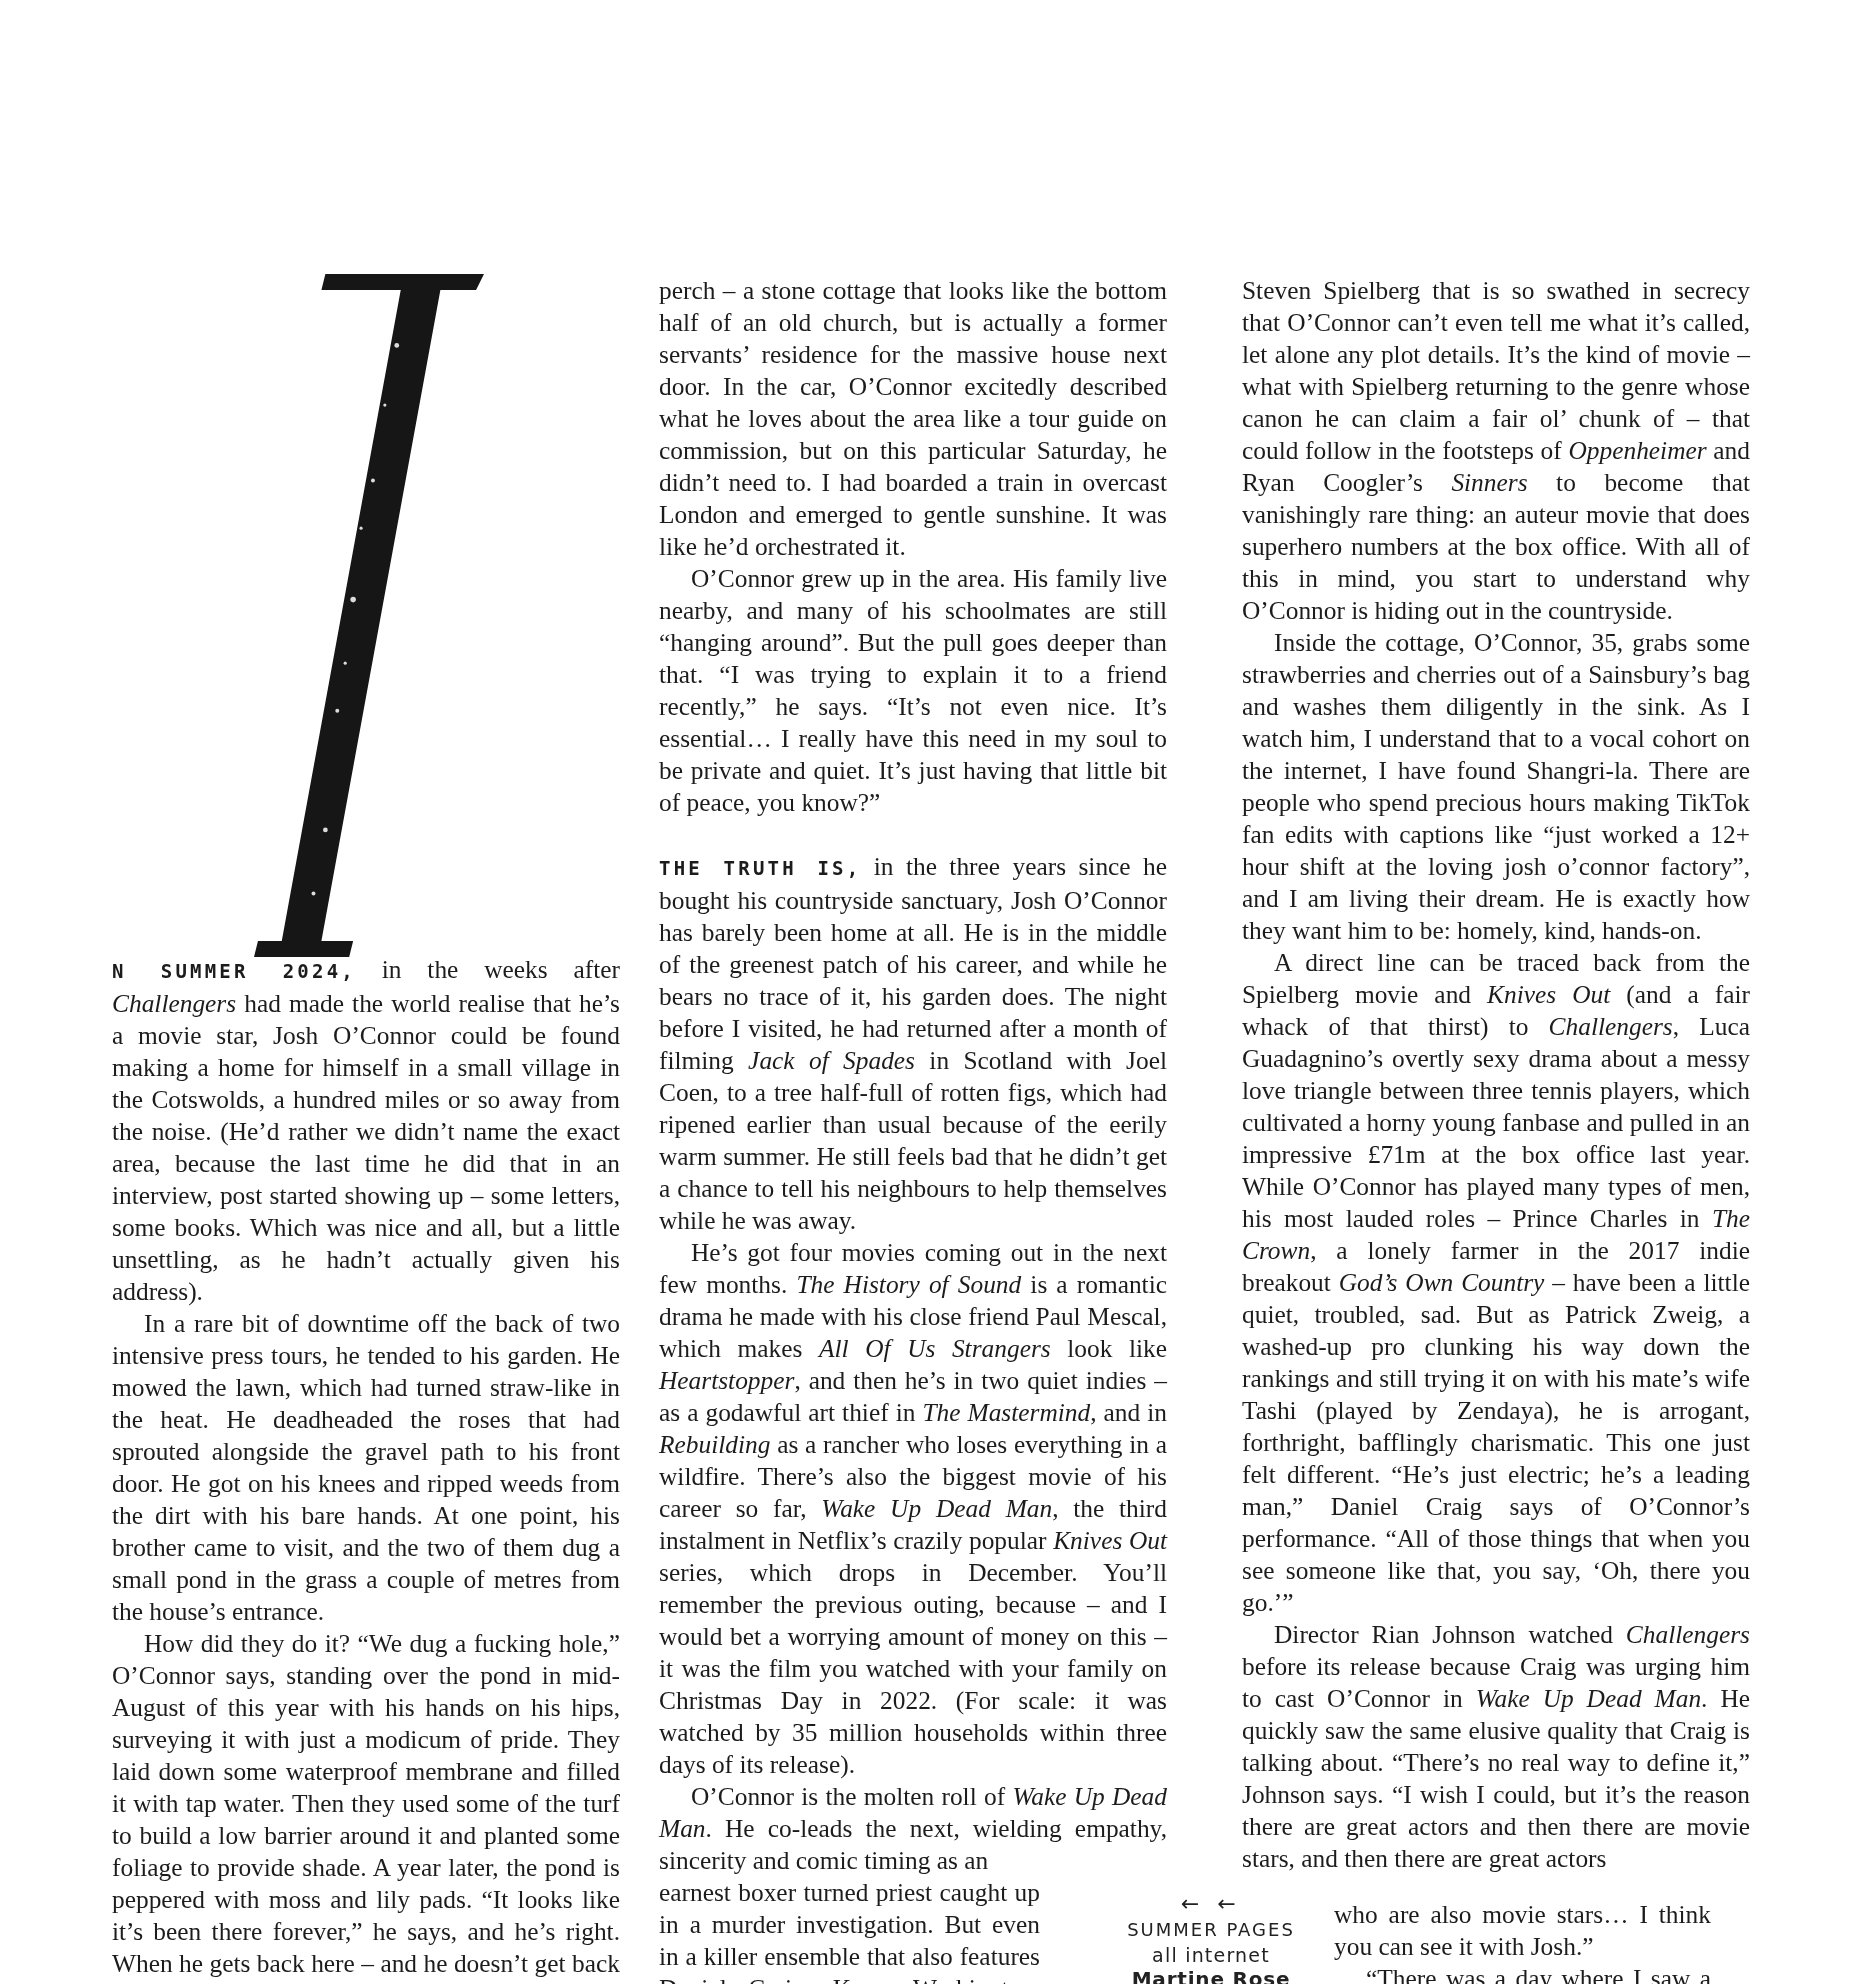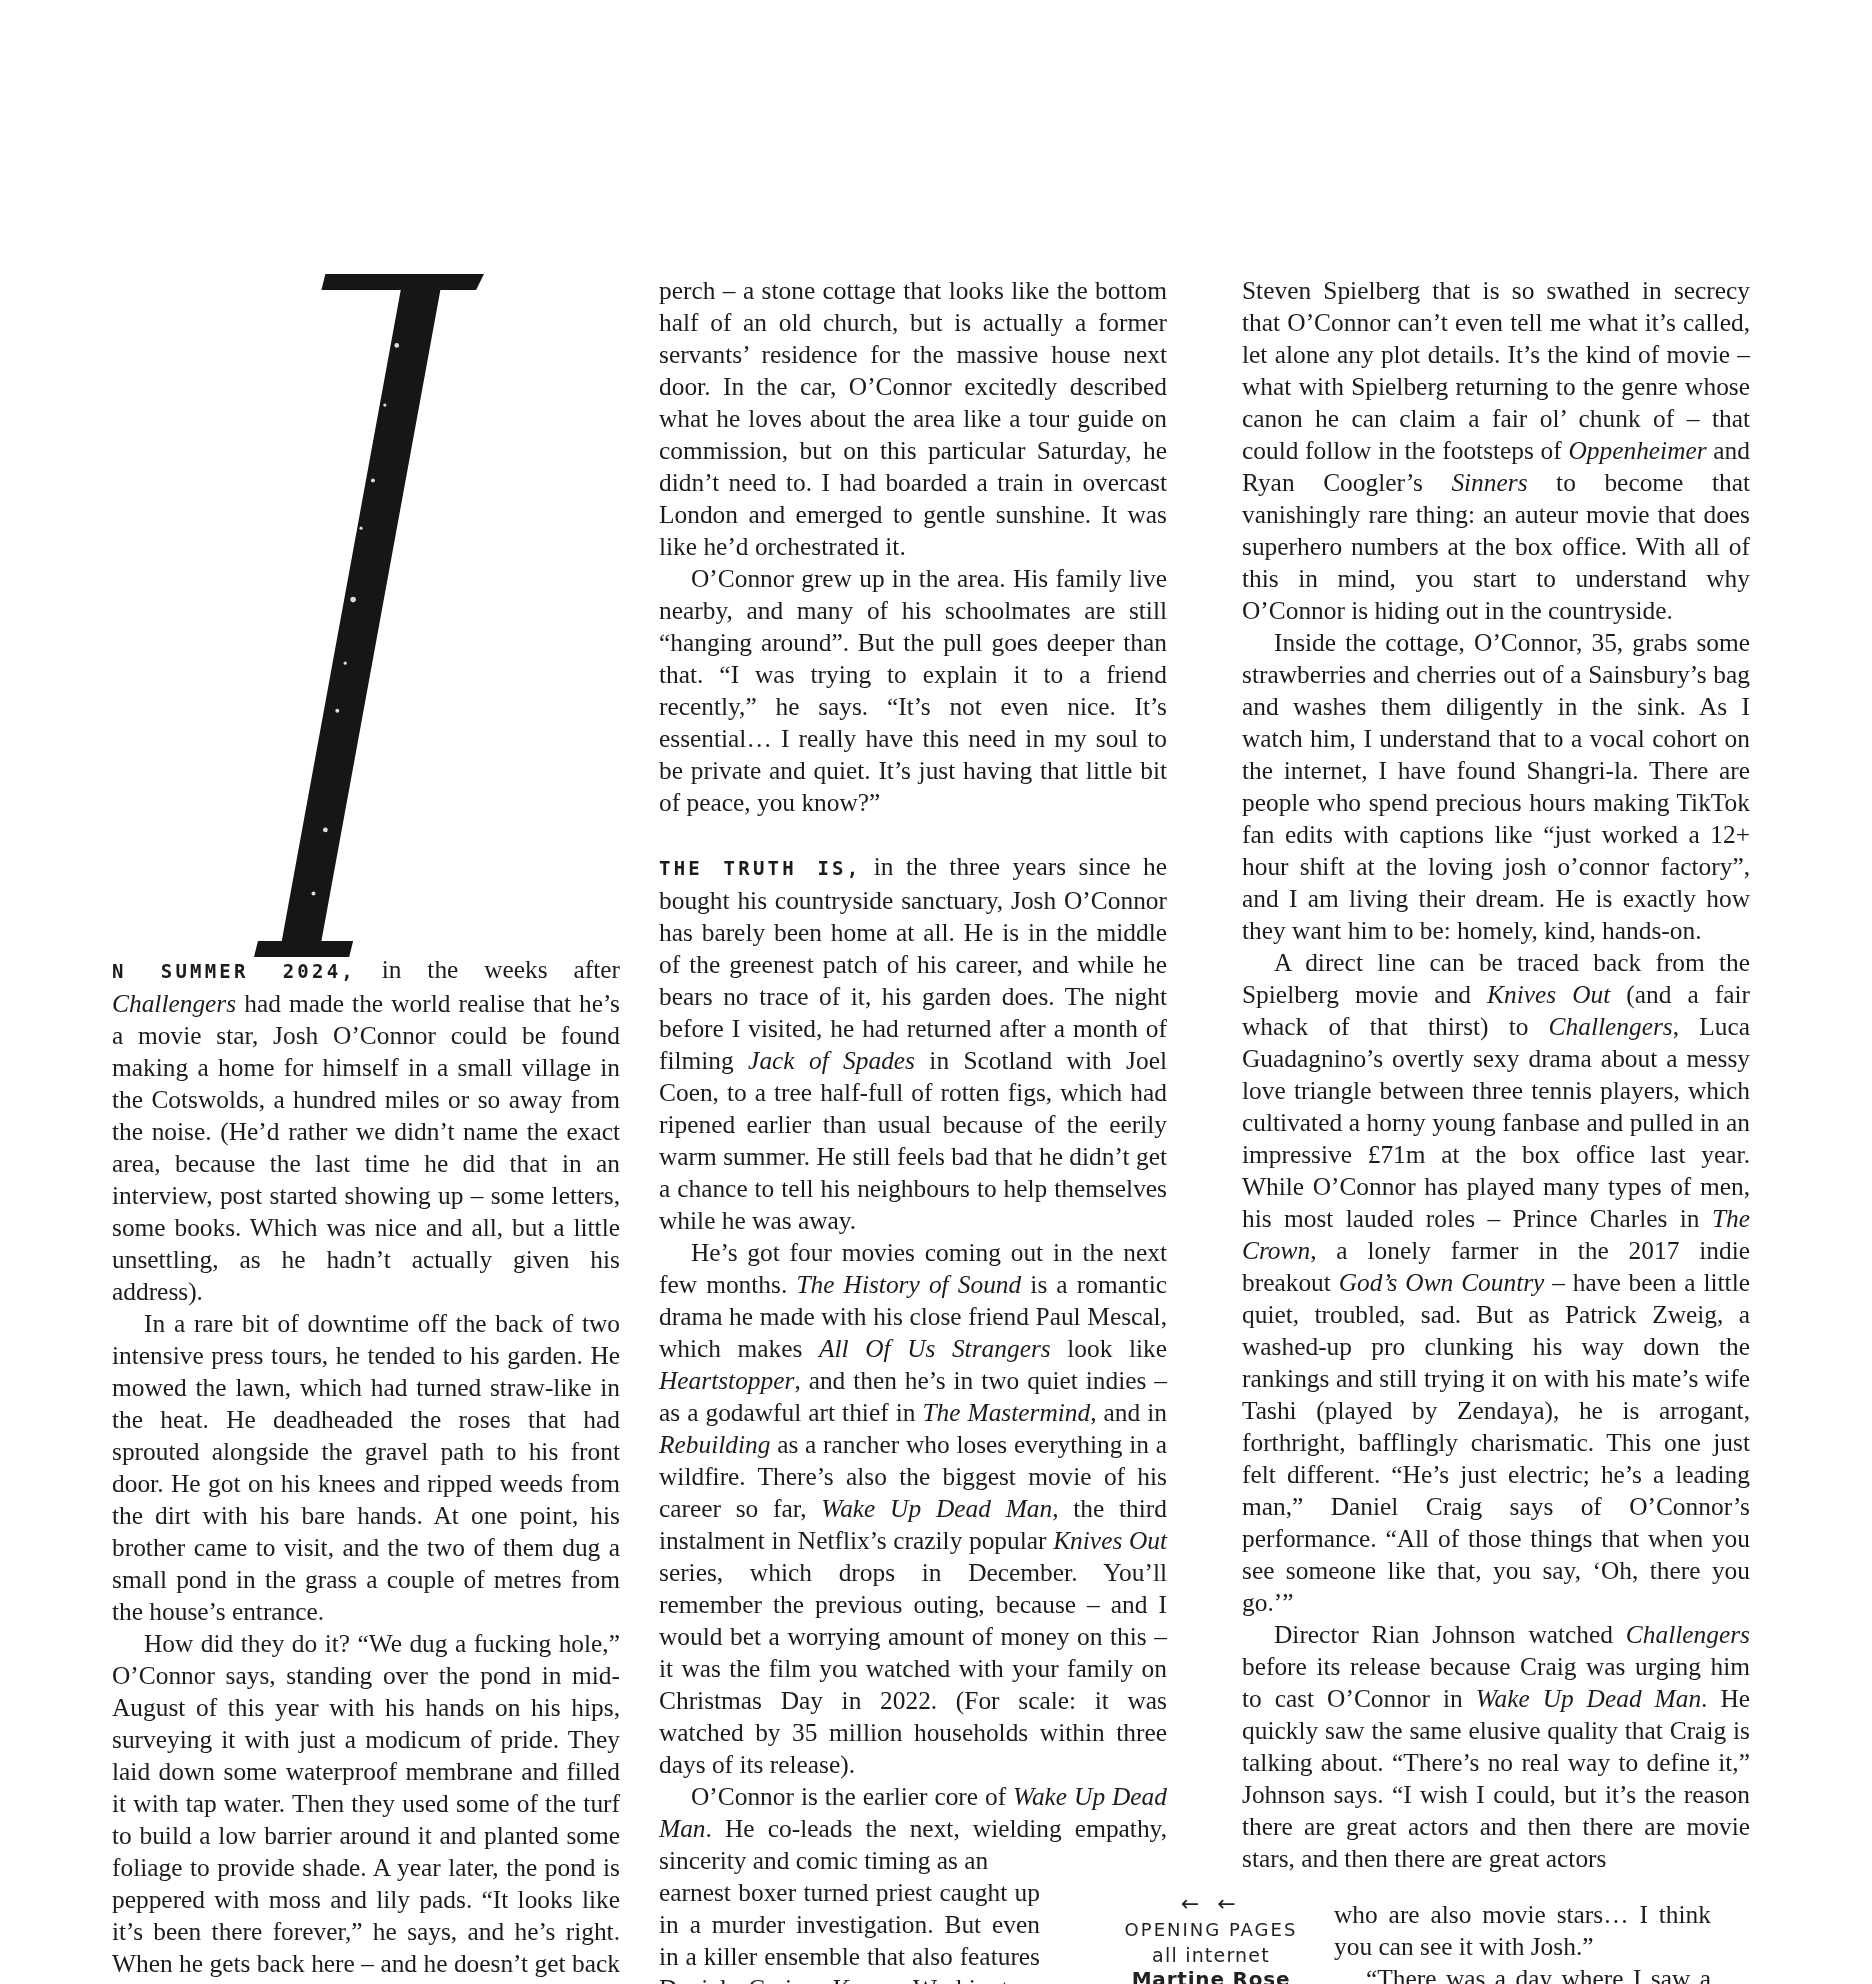--- a/index.html
+++ b/index.html
@@ -46,38 +46,38 @@
   <p class="ind">How did they do it? “We dug a fucking hole,” O’Connor says, standing over the pond in mid-August of this year with his hands on his hips, surveying it with just a modicum of pride. They laid down some waterproof membrane and filled it with tap water. Then they used some of the turf to build a low barrier around it and planted some foliage to provide shade. A year later, the pond is peppered with moss and lily pads. “It looks like it’s been there forever,” he says, and he’s right. When he gets back here – and he doesn’t get back as much as he’d like – he enjoys sitting in front of this pond with a cup of tea and watching wildlife make use of his handiwork: dragonflies hovering above it, frogs splashing in and out. “So, frogs just find water,” he says, “I learned that.”</p>
 
 </div>
 
 <div class="col col2">
   <p>perch – a stone cottage that looks like the bottom half of an old church, but is actually a former servants’ residence for the massive house next door. In the car, O’Connor excitedly described what he loves about the area like a tour guide on commission, but on this particular Saturday, he didn’t need to. I had boarded a train in overcast London and emerged to gentle sunshine. It was like he’d orchestrated it.</p>
   <p class="ind">O’Connor grew up in the area. His family live nearby, and many of his schoolmates are still “hanging around”. But the pull goes deeper than that. “I was trying to explain it to a friend recently,” he says. “It’s not even nice. It’s essential… I really have this need in my soul to be private and quiet. It’s just having that little bit of peace, you know?”</p>
   <div class="section-gap"></div>
   <p><span class="lead">THE TRUTH IS,</span><span> in the three years since he bought his countryside sanctuary, Josh O’Connor has barely been home at all. He is in the middle of the greenest patch of his career, and while he bears no trace of it, his garden does. The night before I visited, he had returned after a month of filming </span><em>Jack of Spades</em><span> in Scotland with Joel Coen, to a tree half-full of rotten figs, which had ripened earlier than usual because of the eerily warm summer. He still feels bad that he didn’t get a chance to tell his neighbours to help themselves while he was away.</span></p>
   <p class="ind"><span>He’s got four movies coming out in the next few months. </span><em>The History of Sound</em><span> is a romantic drama he made with his close friend Paul Mescal, which makes </span><em>All Of Us Strangers</em><span> look like </span><em>Heartstopper</em><span>, and then he’s in two quiet indies – as a godawful art thief in </span><em>The Mastermind</em><span>, and in </span><em>Rebuilding</em><span> as a rancher who loses everything in a wildfire. There’s also the biggest movie of his career so far, </span><em>Wake Up Dead Man</em><span>, the third instalment in Netflix’s crazily popular </span><em>Knives Out</em><span> series, which drops in December. You’ll remember the previous outing, because – and I would bet a worrying amount of money on this – it was the film you watched with your family on Christmas Day in 2022. (For scale: it was watched by 35 million households within three days of its release).</span></p>
-  <p class="ind"><span>O’Connor is the earlier core of </span><em>Wake Up Dead Man</em><span>. He co-leads the next, wielding empathy, sincerity and comic timing as an</span></p>
+  <p class="ind"><span>O’Connor is the molten roll of </span><em>Wake Up Dead Man</em><span>. He co-leads the next, wielding empathy, sincerity and comic timing as an</span></p>
   <div class="col2b">
     <p>earnest boxer turned priest caught up in a murder investigation. But even in a killer ensemble that also features Daniel Craig, Kerry Washington, Andrew Scott and Glenn Close, O’Connor is the one you’ll be thinking about after the credits roll. Throughout the film, the camera seems to gravitate towards his face like the emotional success of the movie depends upon it – and in the end, it kind of does.</p>
 
   </div>
 </div>
 
 <div class="col col3">
   <p><span>Steven Spielberg that is so swathed in secrecy that O’Connor can’t even tell me what it’s called, let alone any plot details. It’s the kind of movie – what with Spielberg returning to the genre whose canon he can claim a fair ol’ chunk of – that could follow in the footsteps of </span><em>Oppenheimer</em><span> and Ryan Coogler’s </span><em>Sinners</em><span> to become that vanishingly rare thing: an auteur movie that does superhero numbers at the box office. With all of this in mind, you start to understand why O’Connor is hiding out in the countryside.</span></p>
   <p class="ind">Inside the cottage, O’Connor, 35, grabs some strawberries and cherries out of a Sainsbury’s bag and washes them diligently in the sink. As I watch him, I understand that to a vocal cohort on the internet, I have found Shangri-la. There are people who spend precious hours making TikTok fan edits with captions like “just worked a 12+ hour shift at the loving josh o’connor factory”, and I am living their dream. He is exactly how they want him to be: homely, kind, hands-on.</p>
   <p class="ind"><span>A direct line can be traced back from the Spielberg movie and </span><em>Knives Out</em><span> (and a fair whack of that thirst) to </span><em>Challengers</em><span>, Luca Guadagnino’s overtly sexy drama about a messy love triangle between three tennis players, which cultivated a horny young fanbase and pulled in an impressive £71m at the box office last year. While O’Connor has played many types of men, his most lauded roles – Prince Charles in </span><em>The Crown</em><span>, a lonely farmer in the 2017 indie breakout </span><em>God’s Own Country</em><span> – have been a little quiet, troubled, sad. But as Patrick Zweig, a washed-up pro clunking his way down the rankings and still trying it on with his mate’s wife Tashi (played by Zendaya), he is arrogant, forthright, bafflingly charismatic. This one just felt different. “He’s just electric; he’s a leading man,” Daniel Craig says of O’Connor’s performance. “All of those things that when you see someone like that, you say, ‘Oh, there you go.’”</span></p>
   <p class="ind"><span>Director Rian Johnson watched </span><em>Challengers</em><span> before its release because Craig was urging him to cast O’Connor in </span><em>Wake Up Dead Man</em><span>. He quickly saw the same elusive quality that Craig is talking about. “There’s no real way to define it,” Johnson says. “I wish I could, but it’s the reason there are great actors and then there are movie stars, and then there are great actors</span></p>
 </div>
 <div class="col col3b">
   <p>who are also movie stars… I think you can see it with Josh.”</p>
   <p class="ind"><span>“There was a day where I saw a still of him,” says Oliver Hermanus, who directed O’Connor opposite Paul Mescal in </span></p>
 </div>
 
 <div class="credits">
   <div class="arrow">← ←</div>
-  <div class="hd">OPENING PAGES</div>
+  <div class="hd">SUMMER PAGES</div>
   <div class="it">all internet</div>
   <div class="br">Martine Rose</div>
 
 </div>
 
 
 </body></html>

